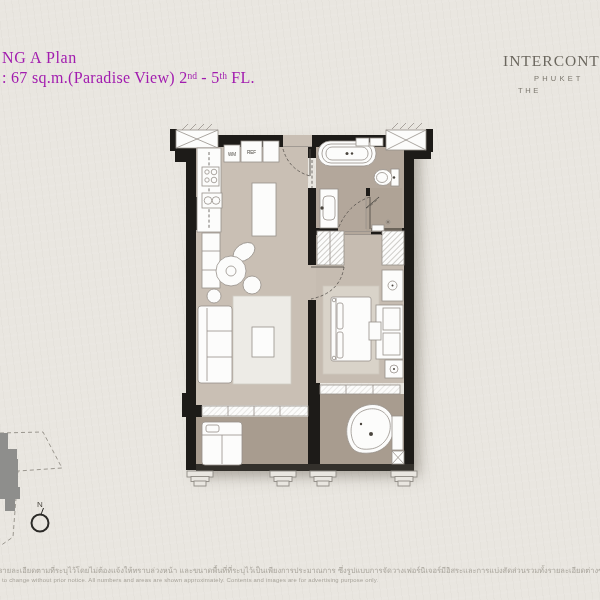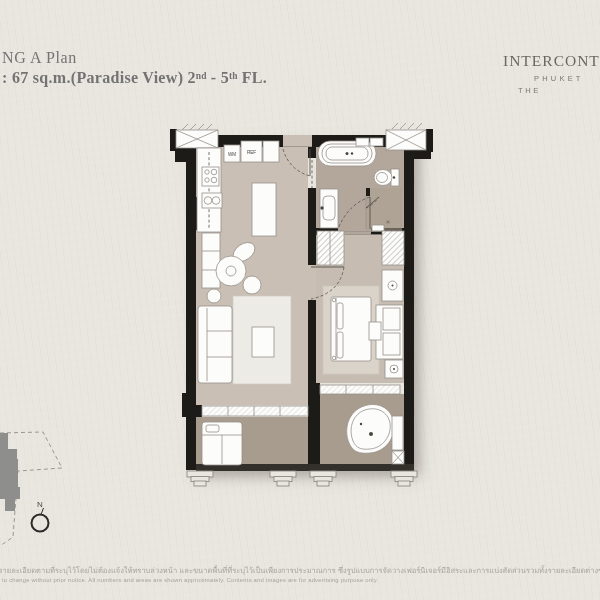--- a/index.html
+++ b/index.html
@@ -7,23 +7,23 @@
     width:600px;height:600px;overflow:hidden;position:relative;
     background:#e9e6e0;
     font-family:"Liberation Sans",sans-serif;
   }
   .paper-texture{
     position:absolute;inset:0;pointer-events:none;
     background:
       repeating-linear-gradient(83deg, rgba(120,115,105,0.035) 0 1px, transparent 1px 7px),
       repeating-linear-gradient(-7deg, rgba(255,255,255,0.05) 0 2px, transparent 2px 9px);
   }
-  .title-block{position:absolute;left:2px;top:49px;color:#737373;font-family:"Liberation Serif",serif;}
+  .title-block{position:absolute;left:2px;top:49px;color:#a21caf;font-family:"Liberation Serif",serif;}
   .title-line1{font-size:16px;letter-spacing:0.6px;}
-  .title-line2{font-size:16px;margin-top:2px;letter-spacing:0.3px;white-space:nowrap;font-weight:bold;}
+  .title-line2{font-size:16px;margin-top:2px;letter-spacing:0.3px;white-space:nowrap;}
   .sup{font-size:9.5px;vertical-align:4px;letter-spacing:0;}
   .brand{position:absolute;left:503px;top:52px;width:280px;color:#6b675e;font-family:"Liberation Serif",serif;}
   .brand-name{font-size:15.5px;letter-spacing:1px;white-space:nowrap;}
   .brand-loc{font-size:7.5px;letter-spacing:3.2px;margin:4px 0 0 31px;font-family:"Liberation Sans",sans-serif;color:#7a766c;white-space:nowrap;}
   .brand-tag{font-size:7.5px;letter-spacing:2.6px;margin:3px 0 0 15px;font-family:"Liberation Sans",sans-serif;color:#7a766c;white-space:nowrap;}
   .plan-shadow{position:absolute;left:190px;top:138px;width:222px;height:330px;box-shadow:7px 8px 13px rgba(104,96,84,0.5);}
   svg.plan{position:absolute;left:0;top:0;}
   .disclaimer-thai{position:absolute;left:-6px;top:564px;font-size:7.5px;color:#a7a39a;white-space:nowrap;font-family:"DejaVu Sans",sans-serif;}
   .disclaimer-en{position:absolute;left:2px;top:577px;font-size:5.9px;letter-spacing:0.2px;color:#a7a39a;white-space:nowrap;}
   

